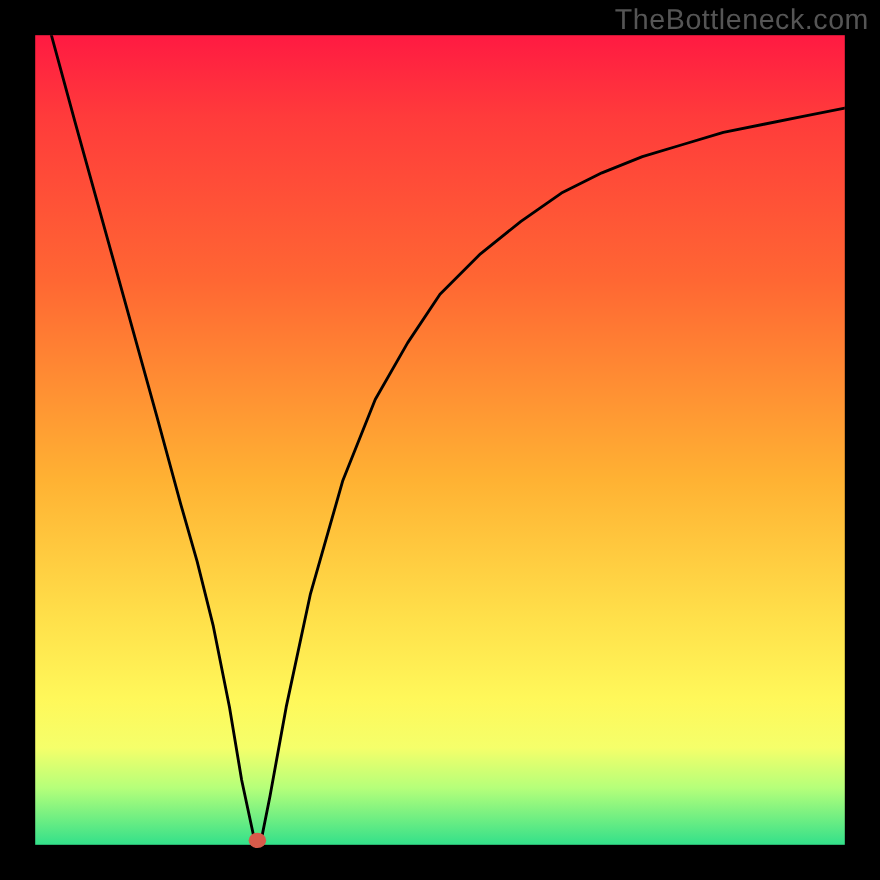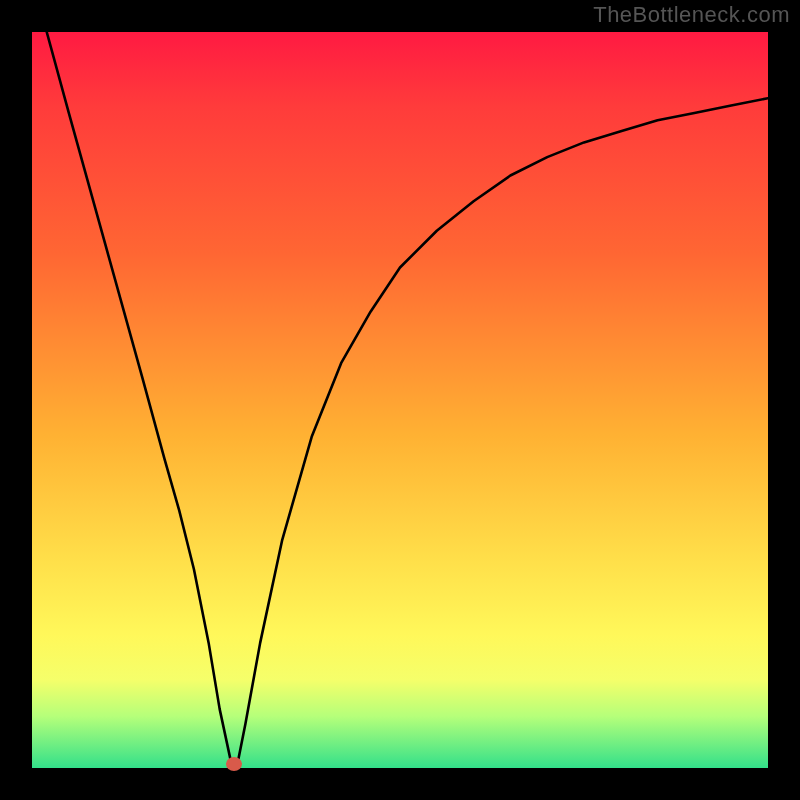--- a/index.html
+++ b/index.html
@@ -15,21 +15,21 @@
     position: relative;
     width: 800px;
     height: 800px;
     background: #000;
   }
   .watermark {
     position: absolute;
     top: 2px;
     right: 10px;
     color: #555;
-    font-size: 22px;
+    font-size: 26px;
     font-weight: 500;
     letter-spacing: 0.5px;
     z-index: 10;
   }
   .plot {
     position: absolute;
     left: 32px;
     top: 32px;
     width: 736px;
     height: 736px;

